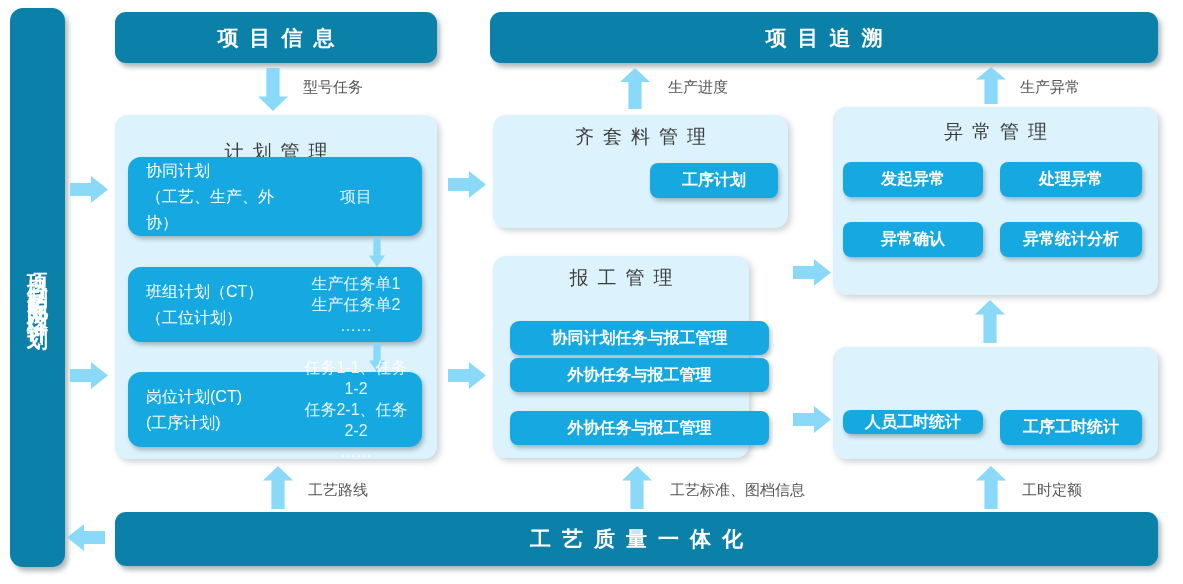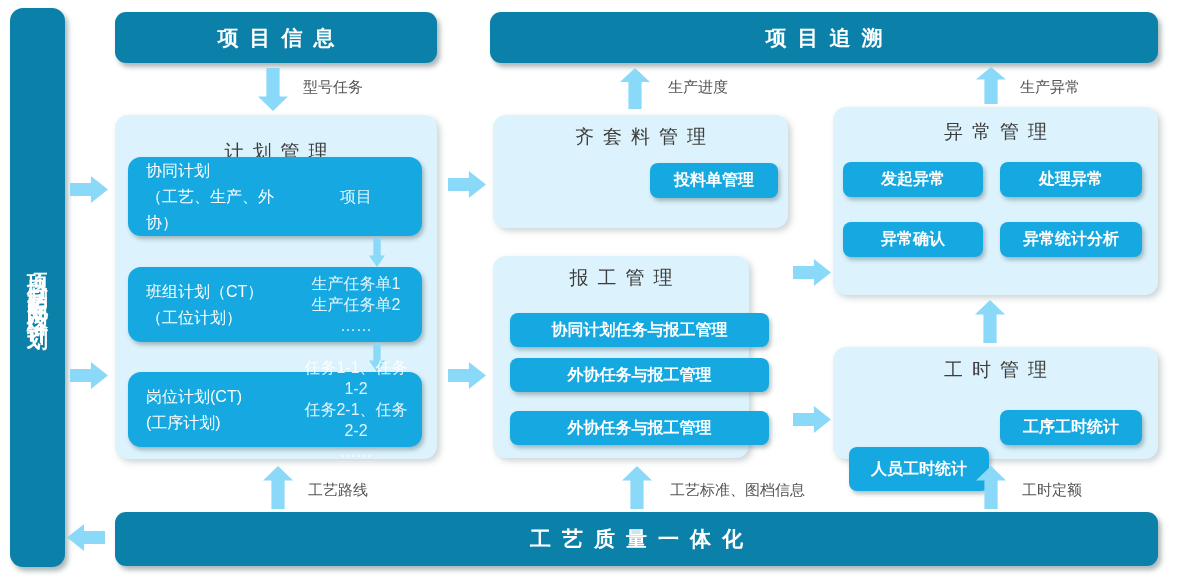--- a/index.html
+++ b/index.html
@@ -55,25 +55,25 @@
   .pbox-notes span{display:block;}
 
   
   .btn{position:absolute;background:var(--mid);border-radius:8px;
     box-shadow:2px 3px 4px rgba(70,95,100,.4);
     display:flex;align-items:center;justify-content:center;
     color:#ffffff;font-weight:bold;font-size:16px;}
   .mb1{left:12px;top:48px;width:127px;height:35px;}
   .mb2{left:157px;top:48px;width:128px;height:35px;}
   .rb{left:17px;width:259px;height:34px;}
-  .rb1{top:57px;} .rb2{top:102px;} .rb3{top:155px;}
+  .rb1{top:65px;border-radius:9px;} .rb2{top:102px;} .rb3{top:155px;}
   .ab{width:140px;height:35px;}
   .ab1{left:10px;top:55px;} .ab2{left:167px;top:55px;width:142px;}
   .ab3{left:10px;top:115px;} .ab4{left:167px;top:115px;width:142px;}
-  .hb1{left:16px;top:63px;width:140px;height:44px;margin-top:37px;}
+  .hb1{left:10px;top:63px;width:140px;height:24px;}
   .hb2{left:167px;top:63px;width:142px;height:35px;}
 
   
   .arrow{position:absolute;background:var(--arrow);
     filter:drop-shadow(2px 2px 2px rgba(90,110,115,.45));}
   .ar-right{clip-path:polygon(0 26%,55% 26%,55% 0,100% 50%,55% 100%,55% 74%,0 74%);}
   .ar-left{clip-path:polygon(100% 26%,45% 26%,45% 0,0 50%,45% 100%,45% 74%,100% 74%);}
   .ar-up{clip-path:polygon(50% 0,100% 34%,72% 34%,72% 100%,28% 100%,28% 34%,0 34%);}
   .ar-down{clip-path:polygon(50% 100%,100% 66%,72% 66%,72% 0,28% 0,28% 66%,0 66%);}
   .ar-thin{clip-path:polygon(50% 100%,100% 60%,73% 60%,73% 0,27% 0,27% 60%,0 60%);}
@@ -157,40 +157,39 @@
       <div class="pbox-notes">
         <span>任务1-1、任务1-2</span>
         <span>任务2-1、任务2-2</span>
         <span>……</span>
       </div>
     </div>
   </div>
 
   <div class="panel material-panel">
     <span class="panel-title">齐套料管理</span>
-    <div class="btn mb2">投料单管理</div>
+    <div class="btn mb2">工序计划</div>
   </div>
 
   <div class="panel report-panel">
     <span class="panel-title">报工管理</span>
     <div class="btn rb rb1">协同计划任务与报工管理</div>
     <div class="btn rb rb2">外协任务与报工管理</div>
     <div class="btn rb rb3">外协任务与报工管理</div>
   </div>
 
   <div class="panel abnormal-panel">
     <span class="panel-title">异常管理</span>
     <div class="btn ab ab1">发起异常</div>
     <div class="btn ab ab2">处理异常</div>
     <div class="btn ab ab3">异常确认</div>
     <div class="btn ab ab4">异常统计分析</div>
   </div>
 
   <div class="panel hours-panel">
-    <span class="panel-title">工时管理</span>
     <div class="btn hb1">人员工时统计</div>
     <div class="btn hb2">工序工时统计</div>
   </div>
 
   <div class="darkbar bar-bottom">
     <span>工艺质量一体化</span>
   </div>
 
   <div class="arrow ar-down a-model"></div>
   <div class="arrow ar-up a-progress"></div>

